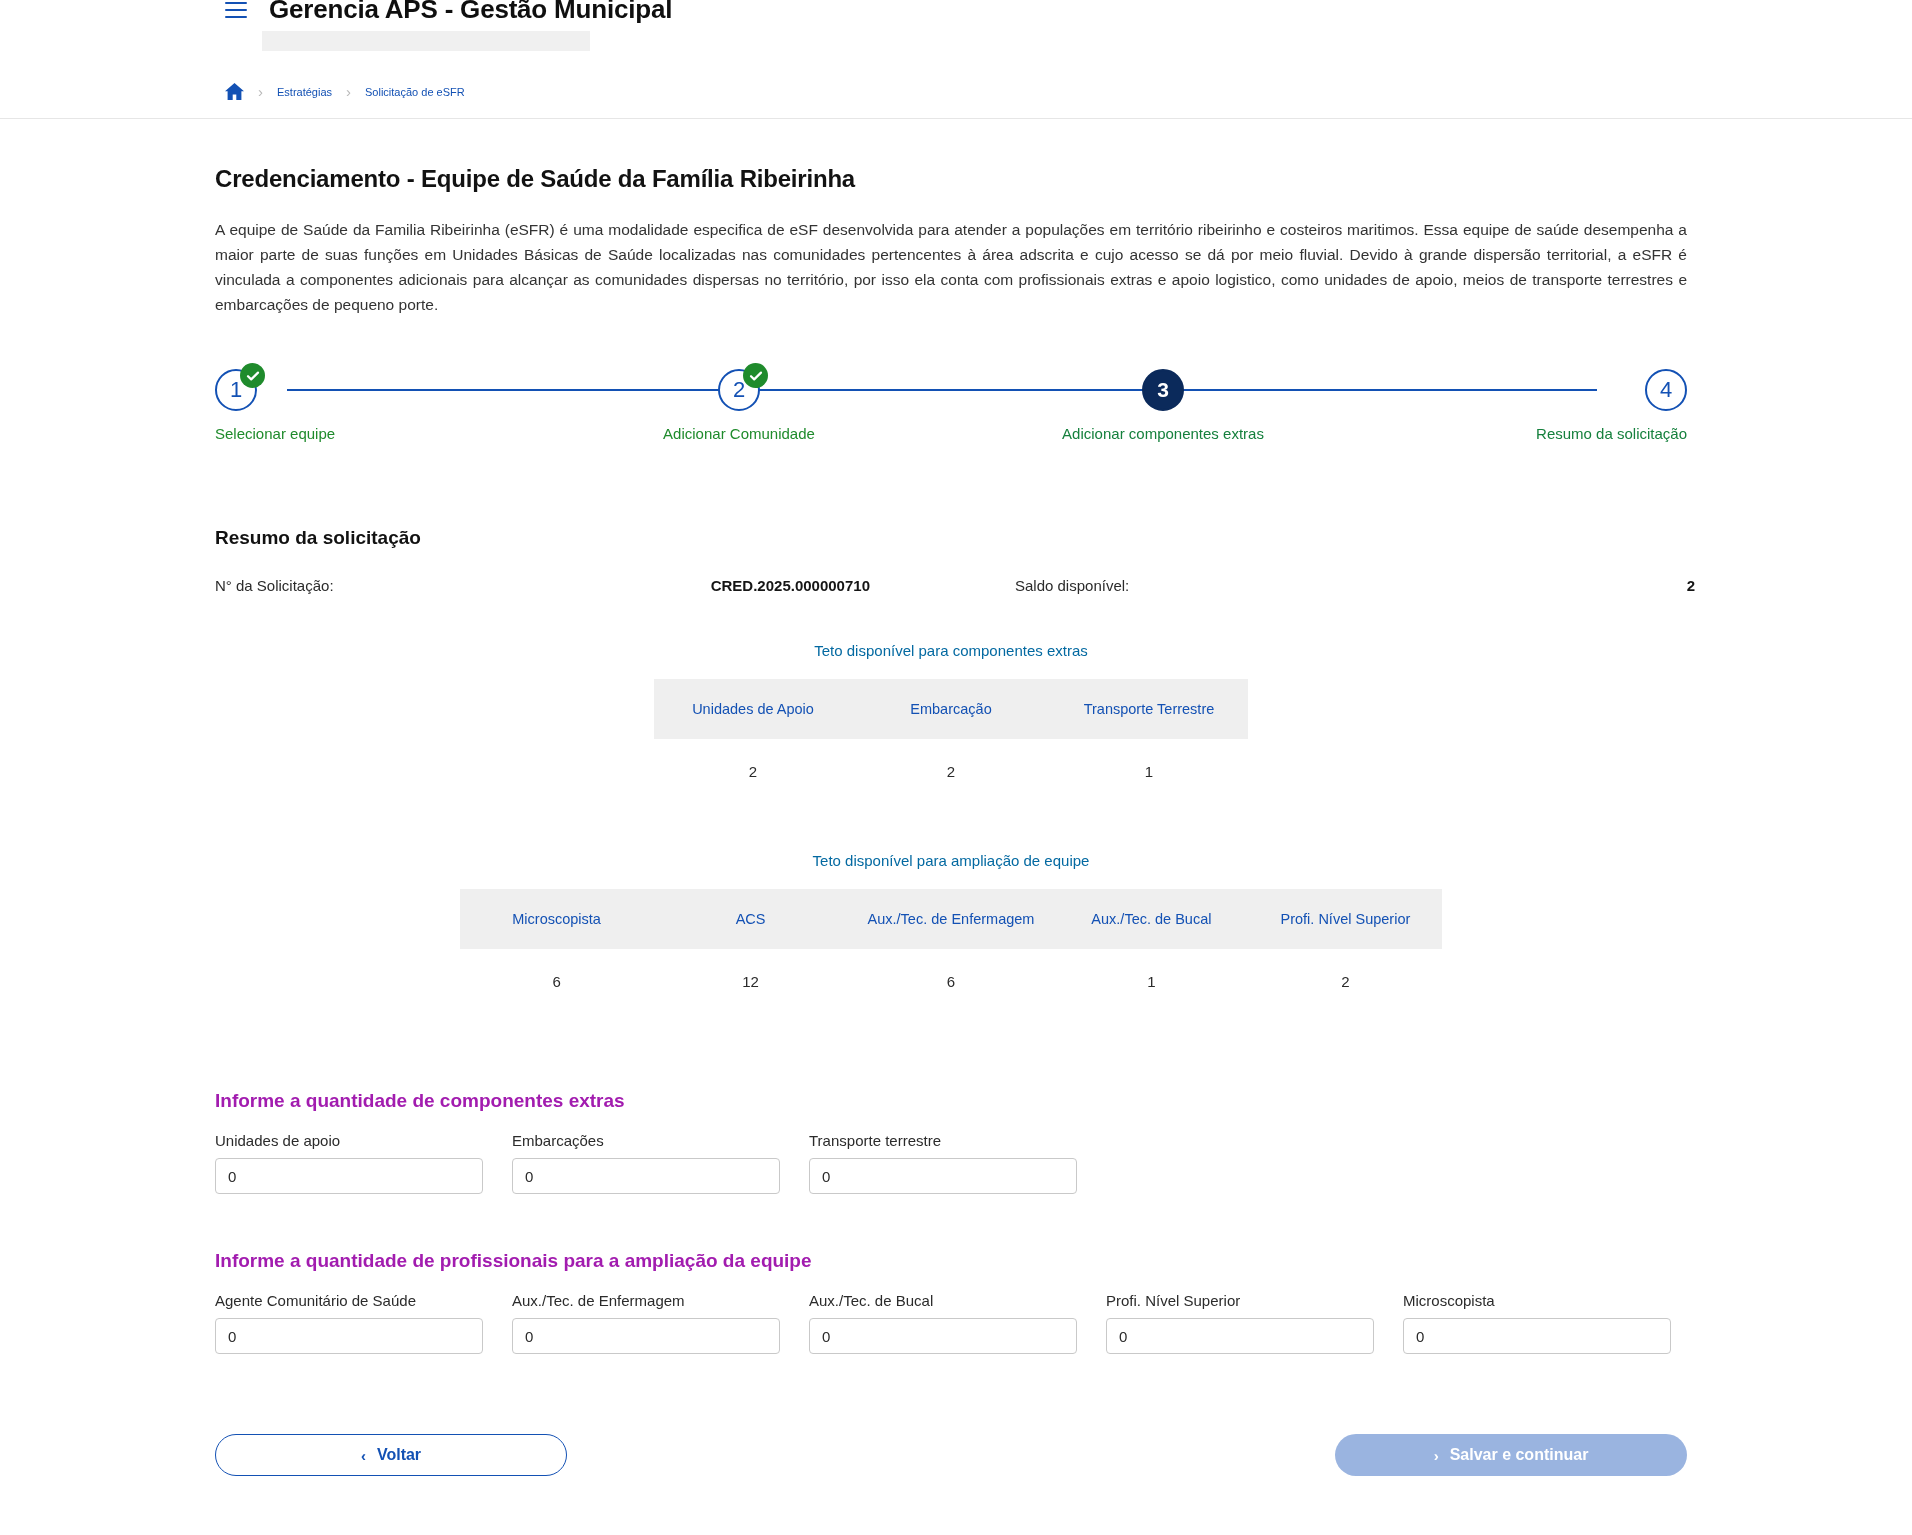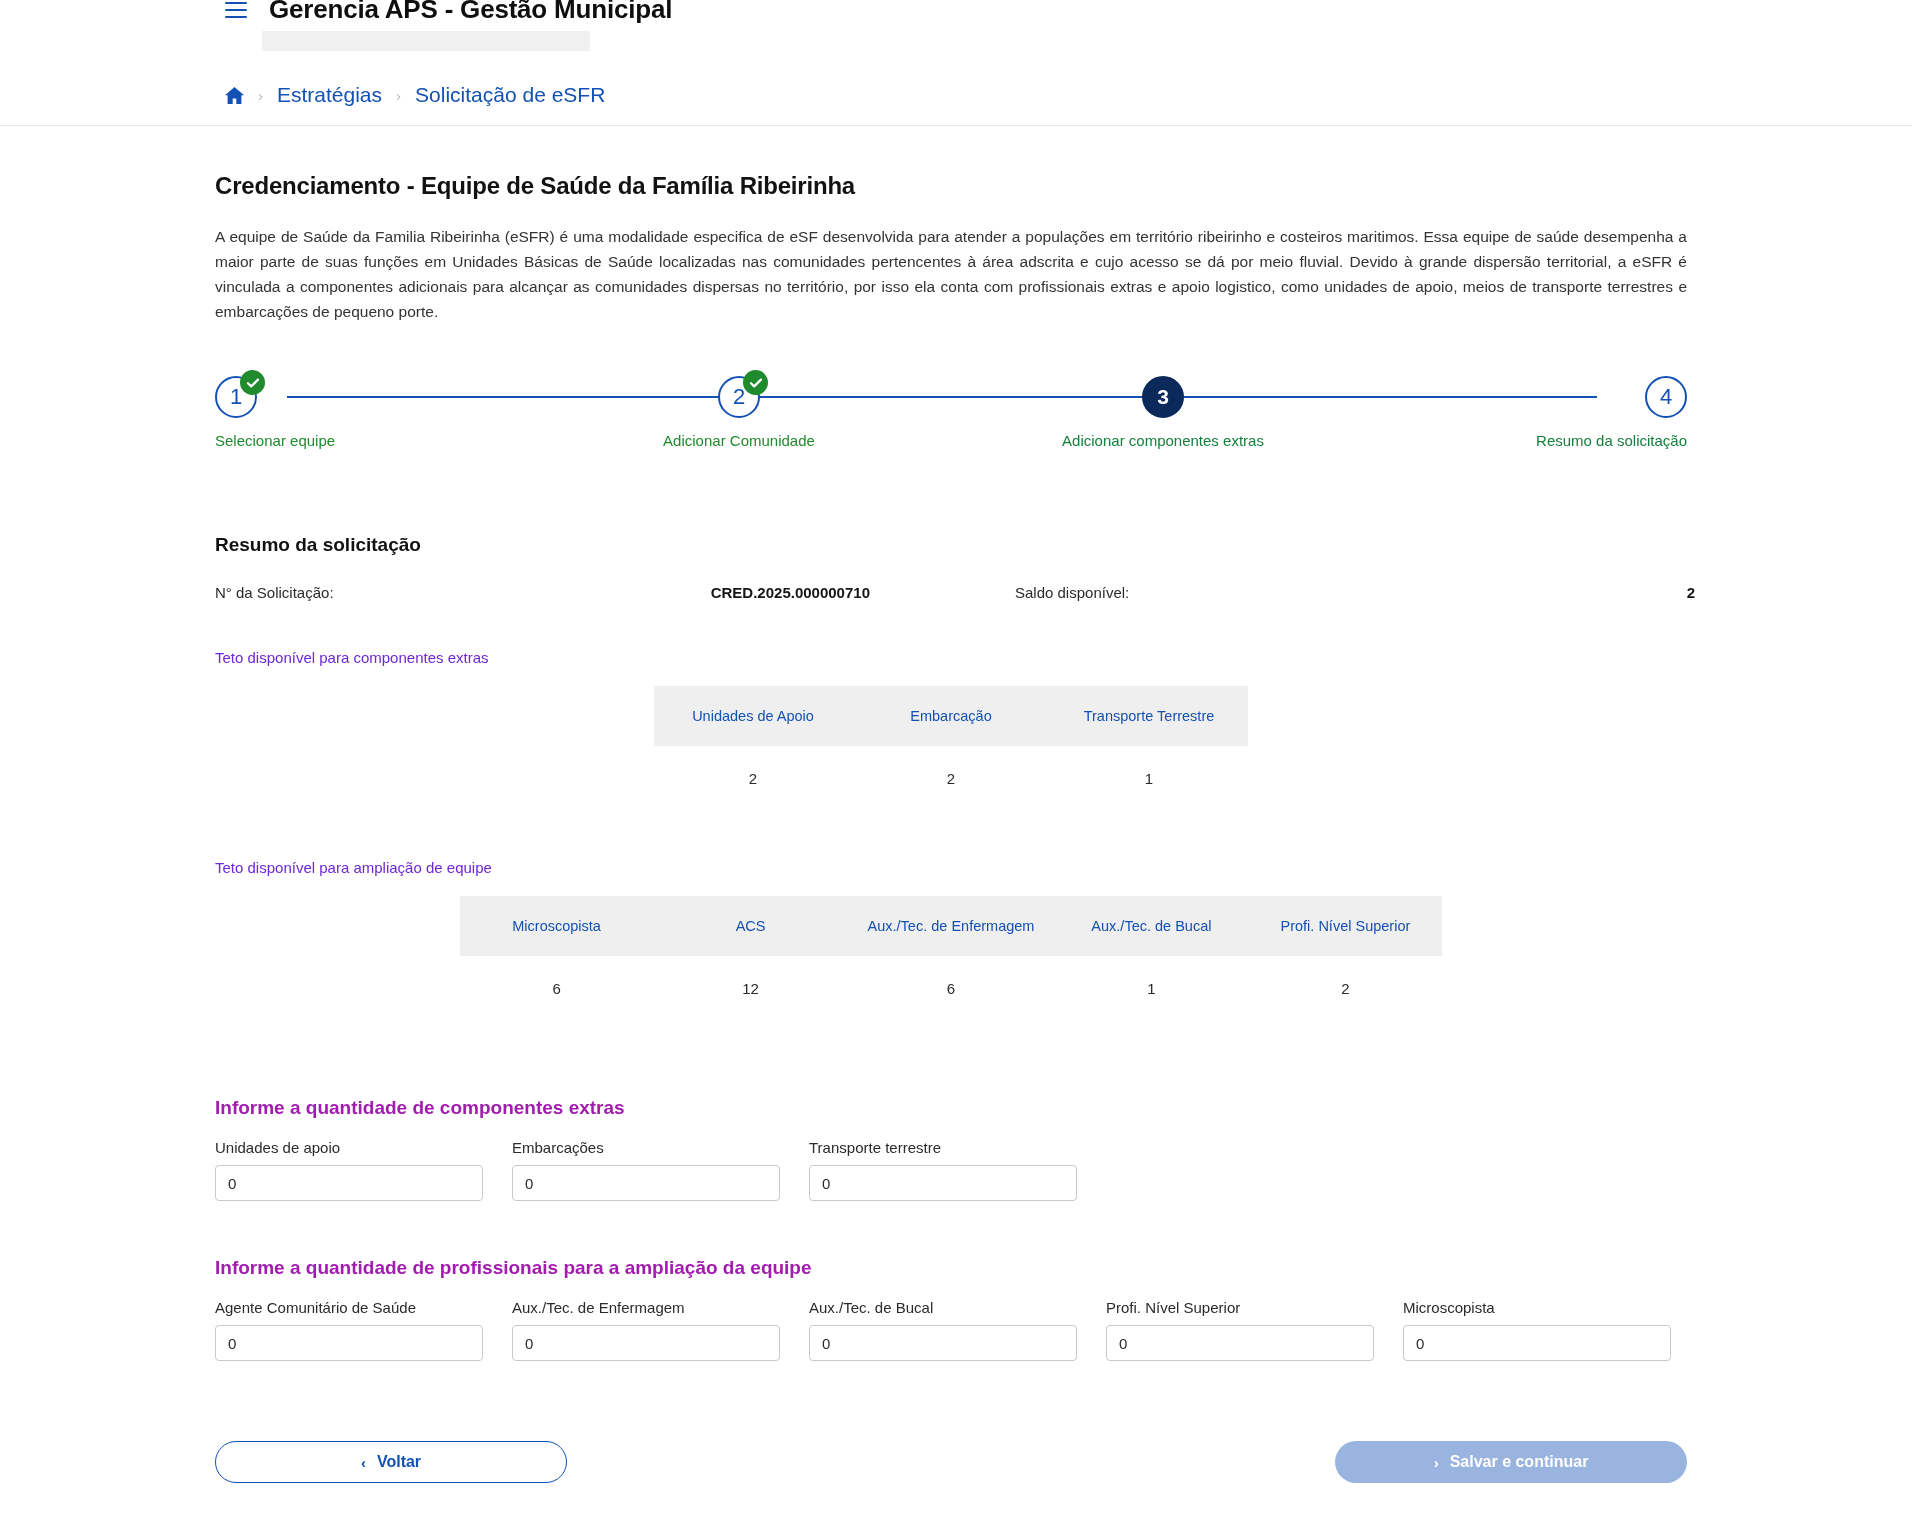--- a/index.html
+++ b/index.html
@@ -143,21 +143,21 @@
   .bc-home svg { display: block; }
   .bc-sep {
     color: #b9b9b9;
     margin: 0 14px;
     font-size: 15px;
     line-height: 1;
   }
   .bc-link {
     color: #1351b4;
     text-decoration: none;
-    font-size: 21px;
+    font-size: 11px;
   }
 
   
   .content {
     padding: 0 225px 0 215px;
     max-width: 1912px;
   }
   .page-heading {
     font-size: 24px;
     font-weight: 700;
@@ -264,23 +264,23 @@
   .summary-value {
     font-weight: 700;
     color: #151515;
     margin-left: auto;
   }
   .summary-col.left .summary-value { margin-left: auto; margin-right: 145px; }
 
   
   .table-block { margin-top: 48px; }
   .table-caption {
-    text-align: left;
-    font-size: 15px;
-    color: #6d28d9;
+    text-align: center;
+    font-size: 15px;
+    color: #0369a1;
     margin-bottom: 20px;
   }
   table.teto {
     border-collapse: collapse;
     margin: 0 auto;
   }
   table.teto thead th {
     background: #efefef;
     color: #1351b4;
     font-size: 14.5px;

